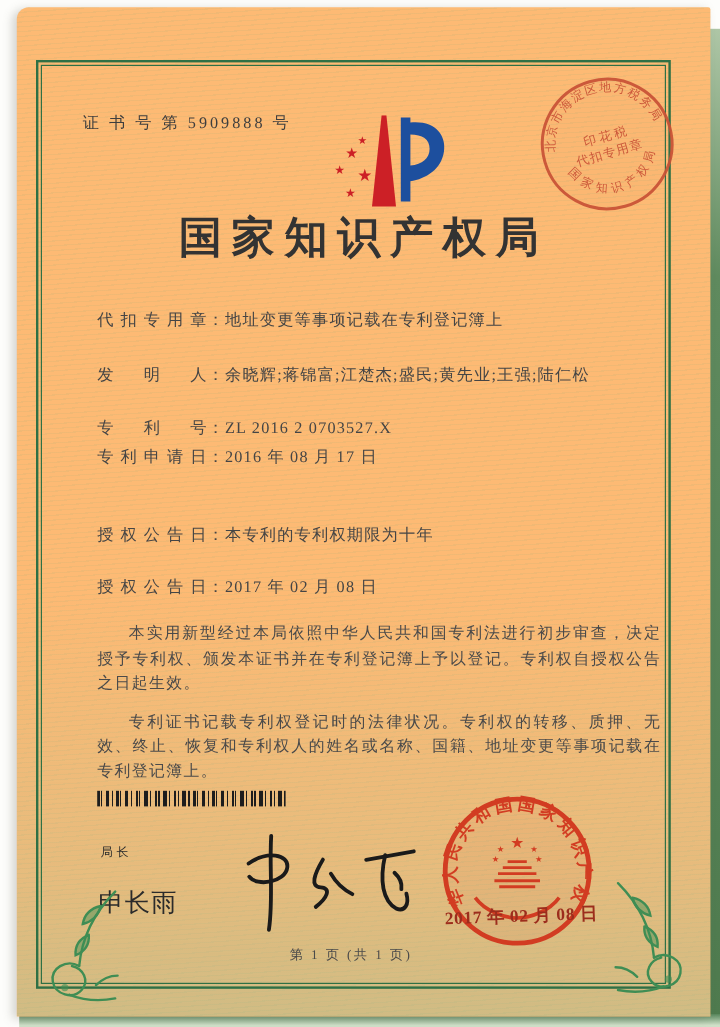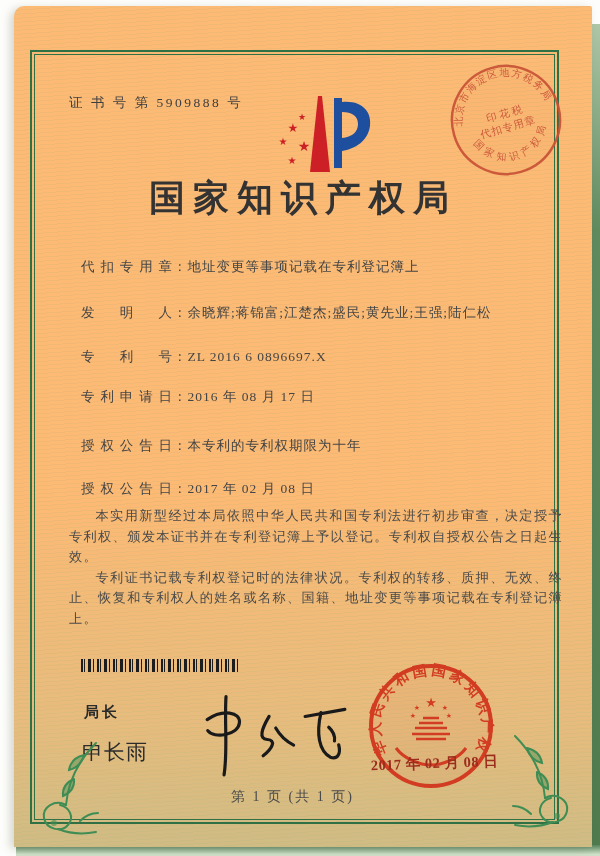--- a/index.html
+++ b/index.html
@@ -25,39 +25,39 @@
     border:2.5px solid #2f7045;}
   .frame-inner{position:absolute;inset:2px;border:1px solid #2f7045;}
   .content{position:absolute;inset:0;}
   .cert-no{position:absolute;left:55px;top:88px;font-size:13.5px;letter-spacing:2.5px;color:#3e3e3e;}
   .logo{position:absolute;left:252px;top:90px;}
   .title{position:absolute;left:0;top:168px;width:100%;text-align:center;
     font-size:36px;font-weight:bold;color:#333;letter-spacing:8px;}
   .fields{position:absolute;left:67px;top:0;right:40px;font-size:13.5px;color:#454545;}
   .frow{position:absolute;left:0;right:0;white-space:nowrap;letter-spacing:1px;}
   .flabel{display:inline-block;width:92px;text-align:justify;text-align-last:justify;}
-  .r0{top:252px}.r1{top:298px}.r2{top:342px}.r3{top:382px}.r4{top:431px}.r5{top:474px}
+  .r0{top:252px}.r1{top:298px}.r2{top:342px}.r3{top:366px}.r4{top:431px}.r5{top:474px}
   .paras{position:absolute;left:55px;top:500px;width:494px;
     font-size:13.2px;line-height:20.5px;color:#4a4a4a;letter-spacing:1.2px;text-align:justify;}
-  .paras p{margin:0;text-indent:2em;}
+  .paras p{margin:12px;text-indent:2em;}
   .barcode{position:absolute;left:67px;top:653px;width:157px;height:13px;
     background:repeating-linear-gradient(90deg,#1d1d1d 0 2px,transparent 2px 3px,#1d1d1d 3px 4px,transparent 4px 7px,#1d1d1d 7px 10px,transparent 10px 12px,#1d1d1d 12px 13px,transparent 13px 16px);}
-  .sig-title{position:absolute;left:70px;top:697px;font-size:15px;color:#2b2b2b;
-    font-family:"Liberation Sans","DejaVu Sans",sans-serif;letter-spacing:3px;font-weight:bold;}
+  .sig-title{position:absolute;left:70px;top:697px;font-size:10px;color:#2b2b2b;
+    font-family:"Liberation Sans","DejaVu Sans",sans-serif;letter-spacing:3px;}
   .sig-name{position:absolute;left:68px;top:732px;font-size:21px;color:#2b2b2b;
     font-family:"Liberation Sans","DejaVu Sans",sans-serif;letter-spacing:1px;}
   .signature{position:absolute;left:180px;top:680px;transform:rotate(-3deg);}
   .seal{position:absolute;left:352px;top:654px;}
   .seal-date{position:absolute;left:338px;top:748px;width:165px;text-align:center;
     font-size:14.5px;font-weight:bold;color:#9c2d1d;letter-spacing:.5px;transform:rotate(-2deg);}
   .tax-stamp{position:absolute;left:434px;top:56px;transform:rotate(-16deg);opacity:.92;}
   .orn-bl{position:absolute;left:20px;top:733px;}
   .orn-br{position:absolute;left:478px;top:726px;transform:scaleX(-1);}
   .footer{position:absolute;left:16px;top:782px;width:525px;text-align:center;
-    font-size:14px;color:#4a4a4a;letter-spacing:2px;}
+    font-size:11px;color:#4a4a4a;letter-spacing:2px;}
 </style>
 </head>
 <body>
 
 <div class="edge-right"></div>
 <div class="edge-bottom"></div>
 
 <div class="paper">
   <div class="texture"></div>
 
@@ -78,21 +78,21 @@
       <polygon points="52,0 56,0 64,76 44,76" fill="#cc2026"></polygon>
       <path fill="#1d4f9e" fill-rule="evenodd" d="M68,2 L76,2 L76,72 L68,72 Z
            M76,6 C96,4 106,16 104,30 C102,45 89,53 76,55 L76,42 C86,41 92,36 92,28 C92,20 86,16 76,16 Z"></path>
     </svg>
 
     <div class="title">国家知识产权局</div>
 
     <div class="fields">
       <div class="frow r0"><span class="flabel">代扣专用章</span><span>：</span><span>地址变更等事项记载在专利登记簿上</span></div>
       <div class="frow r1"><span class="flabel">发明人</span><span>：</span><span>余晓辉;蒋锦富;江楚杰;盛民;黄先业;王强;陆仁松</span></div>
-      <div class="frow r2"><span class="flabel">专利号</span><span>：</span><span>ZL 2016 6 0896697.X</span></div>
+      <div class="frow r2"><span class="flabel">专利号</span><span>：</span><span>ZL 2016 2 0703527.X</span></div>
       <div class="frow r3"><span class="flabel">专利申请日</span><span>：</span><span>2016 年 08 月 17 日</span></div>
       <div class="frow r4"><span class="flabel">授权公告日</span><span>：</span><span>本专利的专利权期限为十年</span></div>
       <div class="frow r5"><span class="flabel">授权公告日</span><span>：</span><span>2017 年 02 月 08 日</span></div>
     </div>
 
     <div class="paras">
       <p>本实用新型经过本局依照中华人民共和国专利法进行初步审查，决定授予专利权、颁发本证书并在专利登记簿上予以登记。专利权自授权公告之日起生效。</p>
       <p>专利证书记载专利权登记时的法律状况。专利权的转移、质押、无效、终止、恢复和专利权人的姓名或名称、国籍、地址变更等事项记载在专利登记簿上。</p>
     </div>
 

